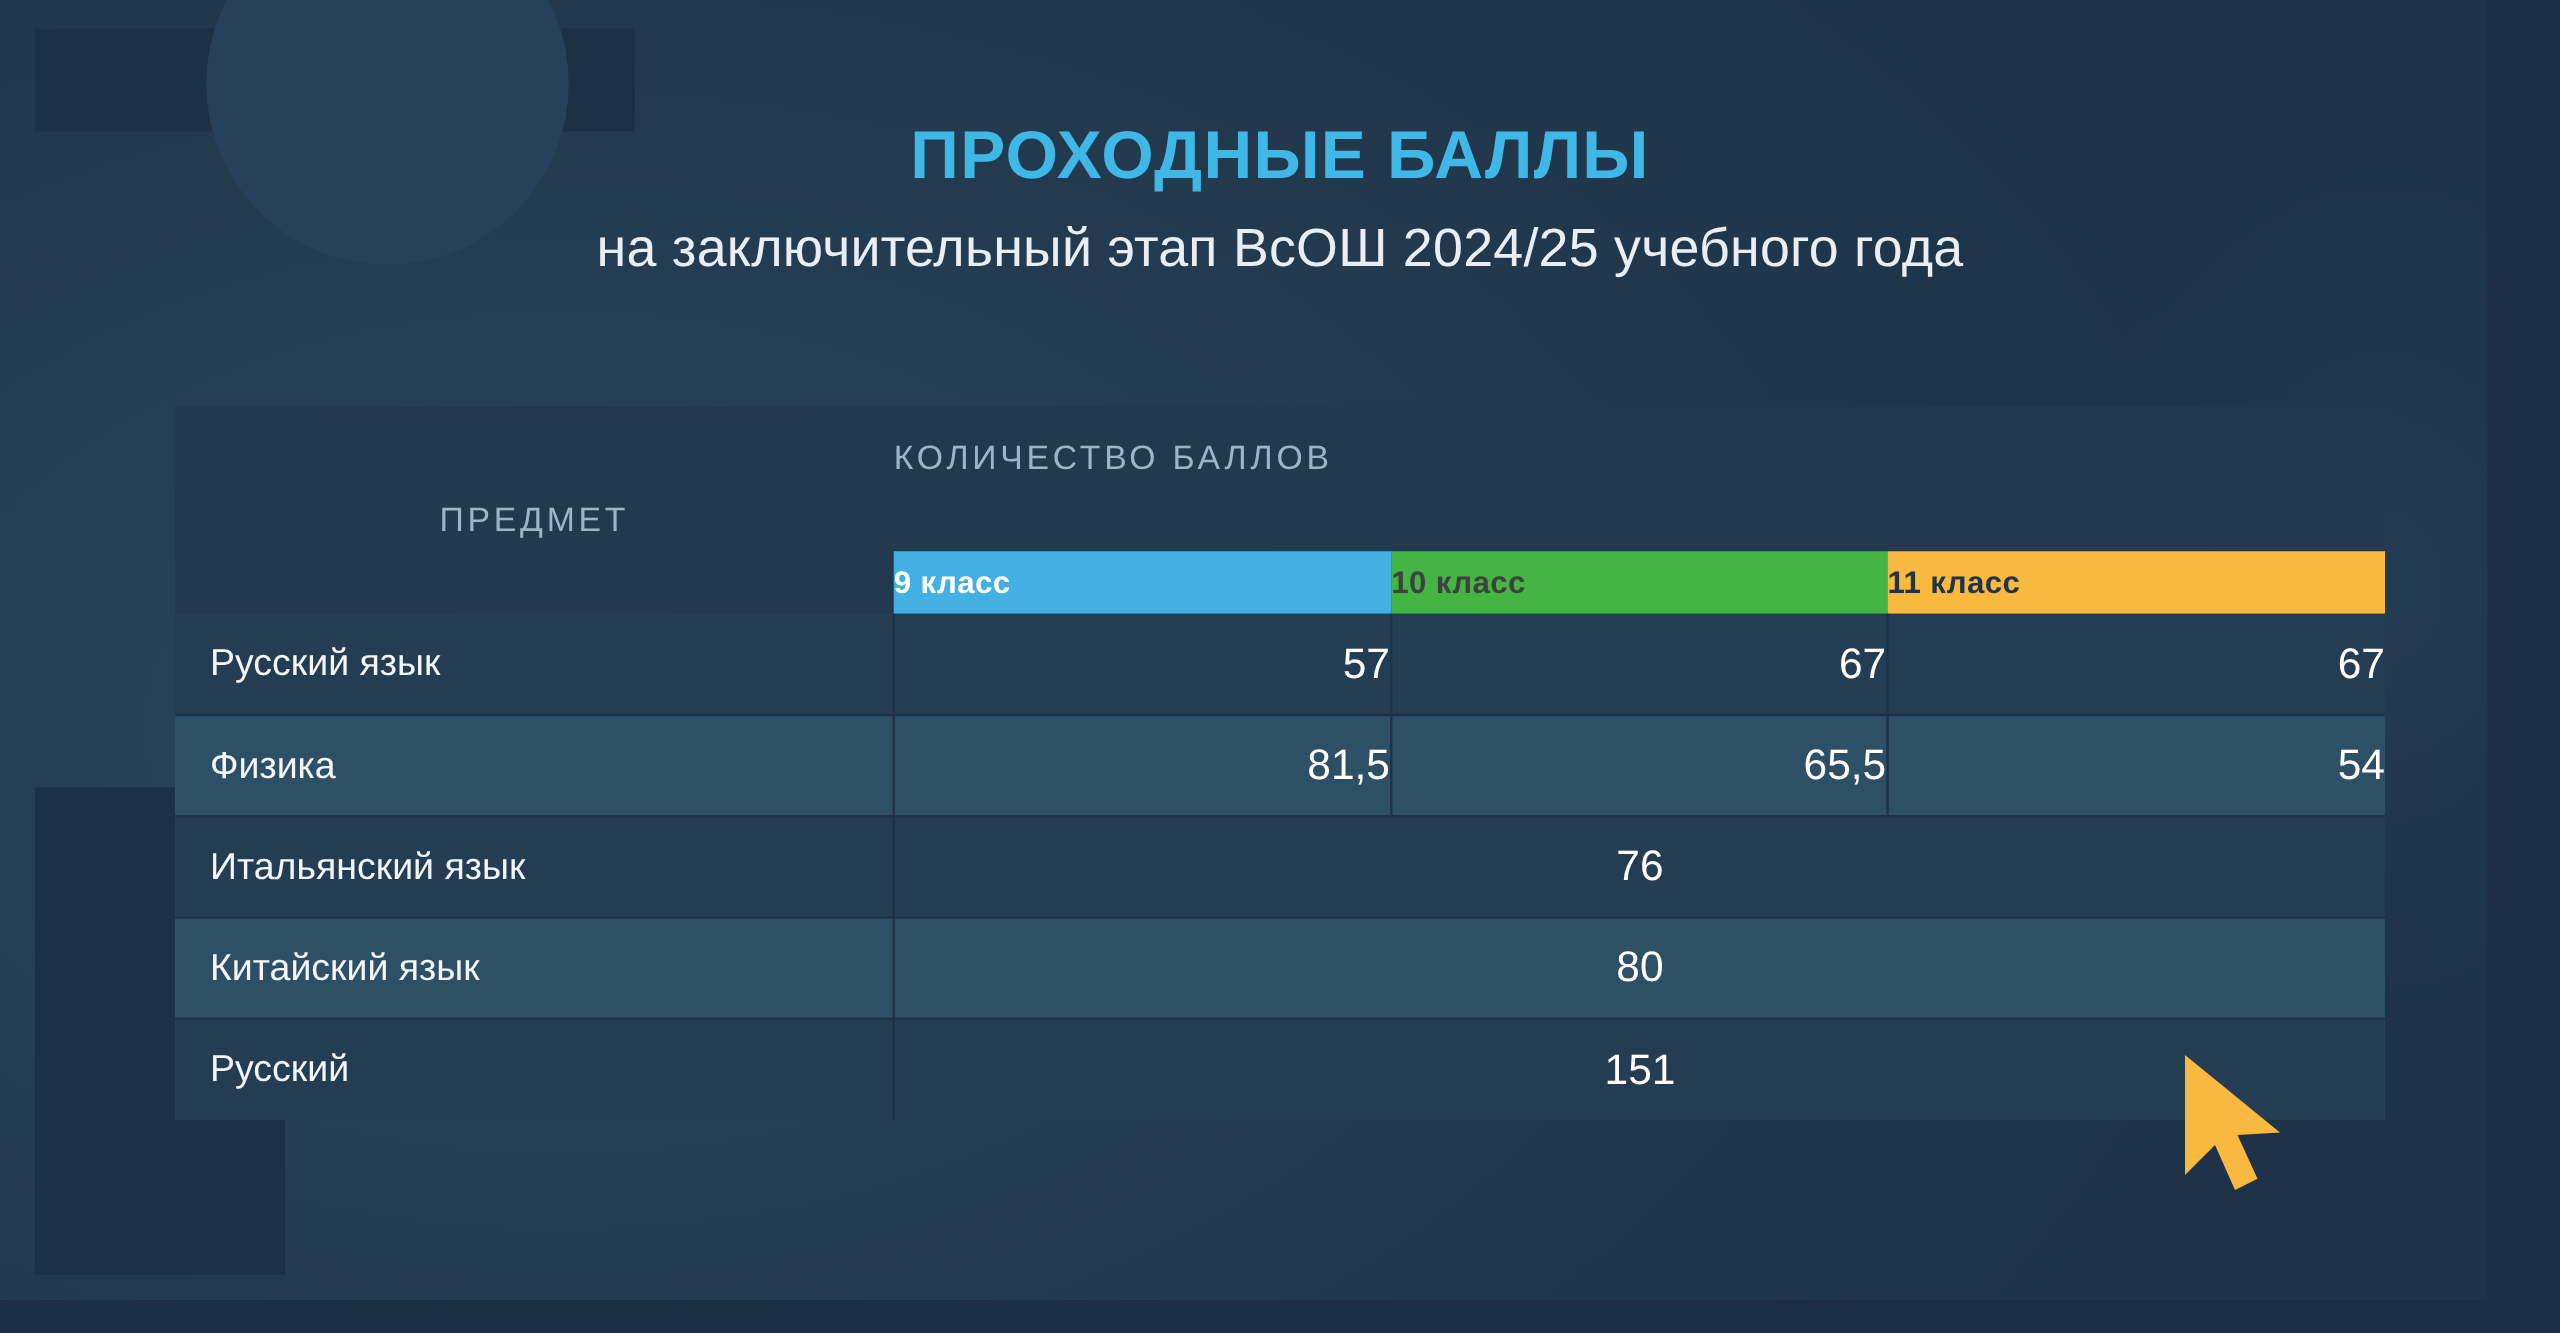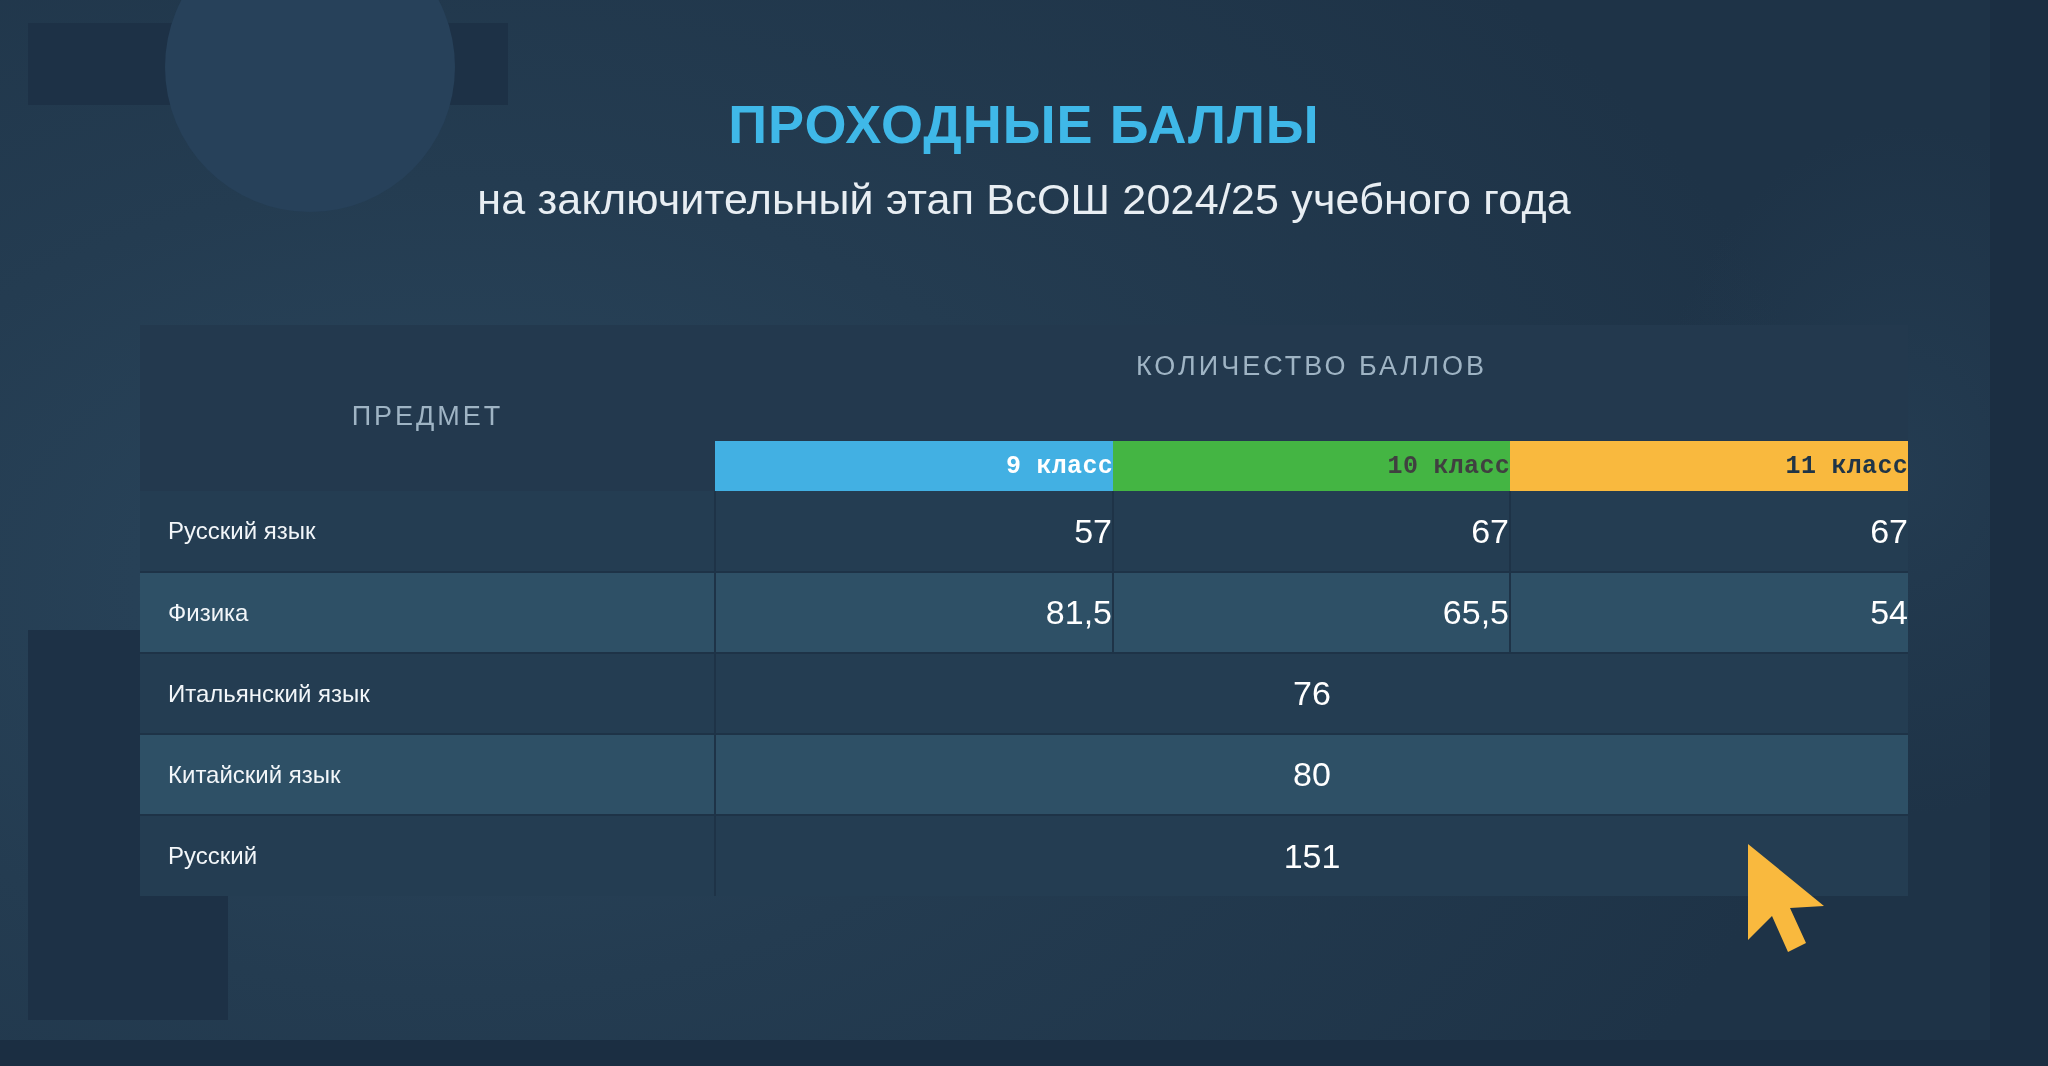--- a/index.html
+++ b/index.html
@@ -96,45 +96,44 @@
     text-align:center;
     vertical-align:middle;
     padding-top:16px;
   }
   #th-scores {
     height:116px;
     color:#9fb4c4;
     font-size:27px;
     font-weight:normal;
     letter-spacing:3px;
-    text-align:center;
+    text-align:left;
     vertical-align:middle;
     padding-bottom:34px;
   }
 
   .grade-cell {
     height:50px;
-    text-align:right;
+    text-align:left;
     vertical-align:middle;
     font-size:25px;
     font-weight:bold;
     letter-spacing:0.3px;
-    font-family:Liberation Mono, monospace;
   }
   #th-grade9  { background:#42b0e3; color:#ffffff; }
   #th-grade10 { background:#44b543; color:#404040; }
   #th-grade11 { background:#f9b93e; color:#1f3547; }
 
   tbody tr { height:81px; }
   tbody tr.row-odd  td { background:#243d52; }
   tbody tr.row-even td { background:#2e5066;margin-left:32px; }
 
   td.subject-cell {
     color:#f2f6f9;
-    font-size:24px;
+    font-size:30px;
     padding-left:28px;
     vertical-align:middle;
     border-right:2px solid #1e3347;
     text-align:left;
   }
   td.score-cell {
     color:#ffffff;
     font-size:34px;
     text-align:right;
     vertical-align:middle;

